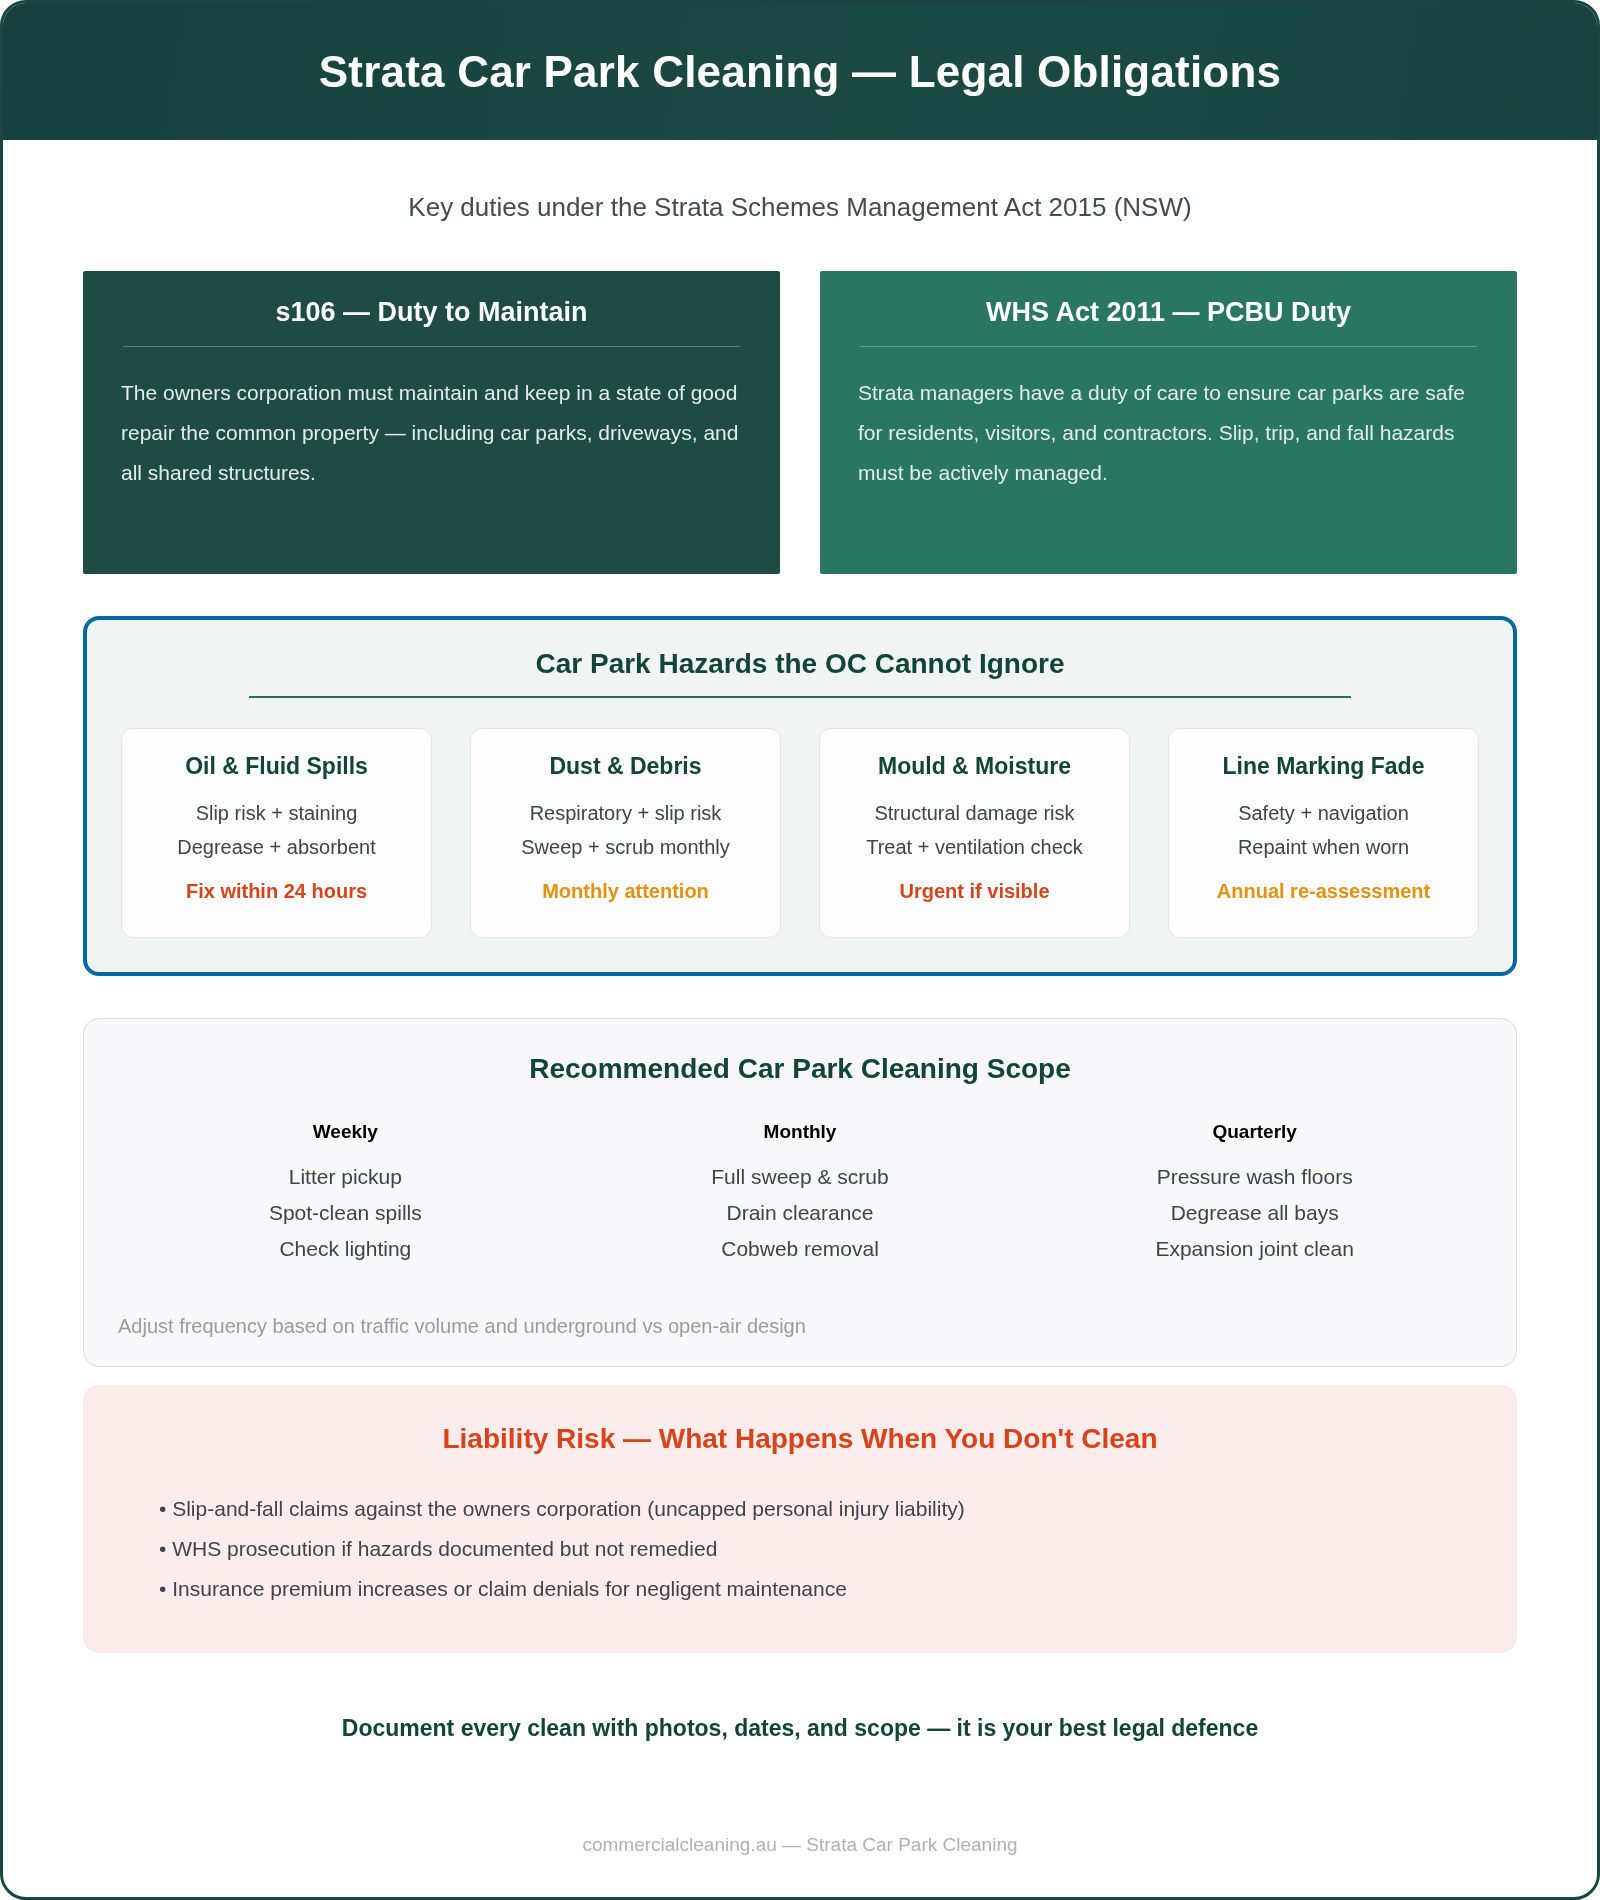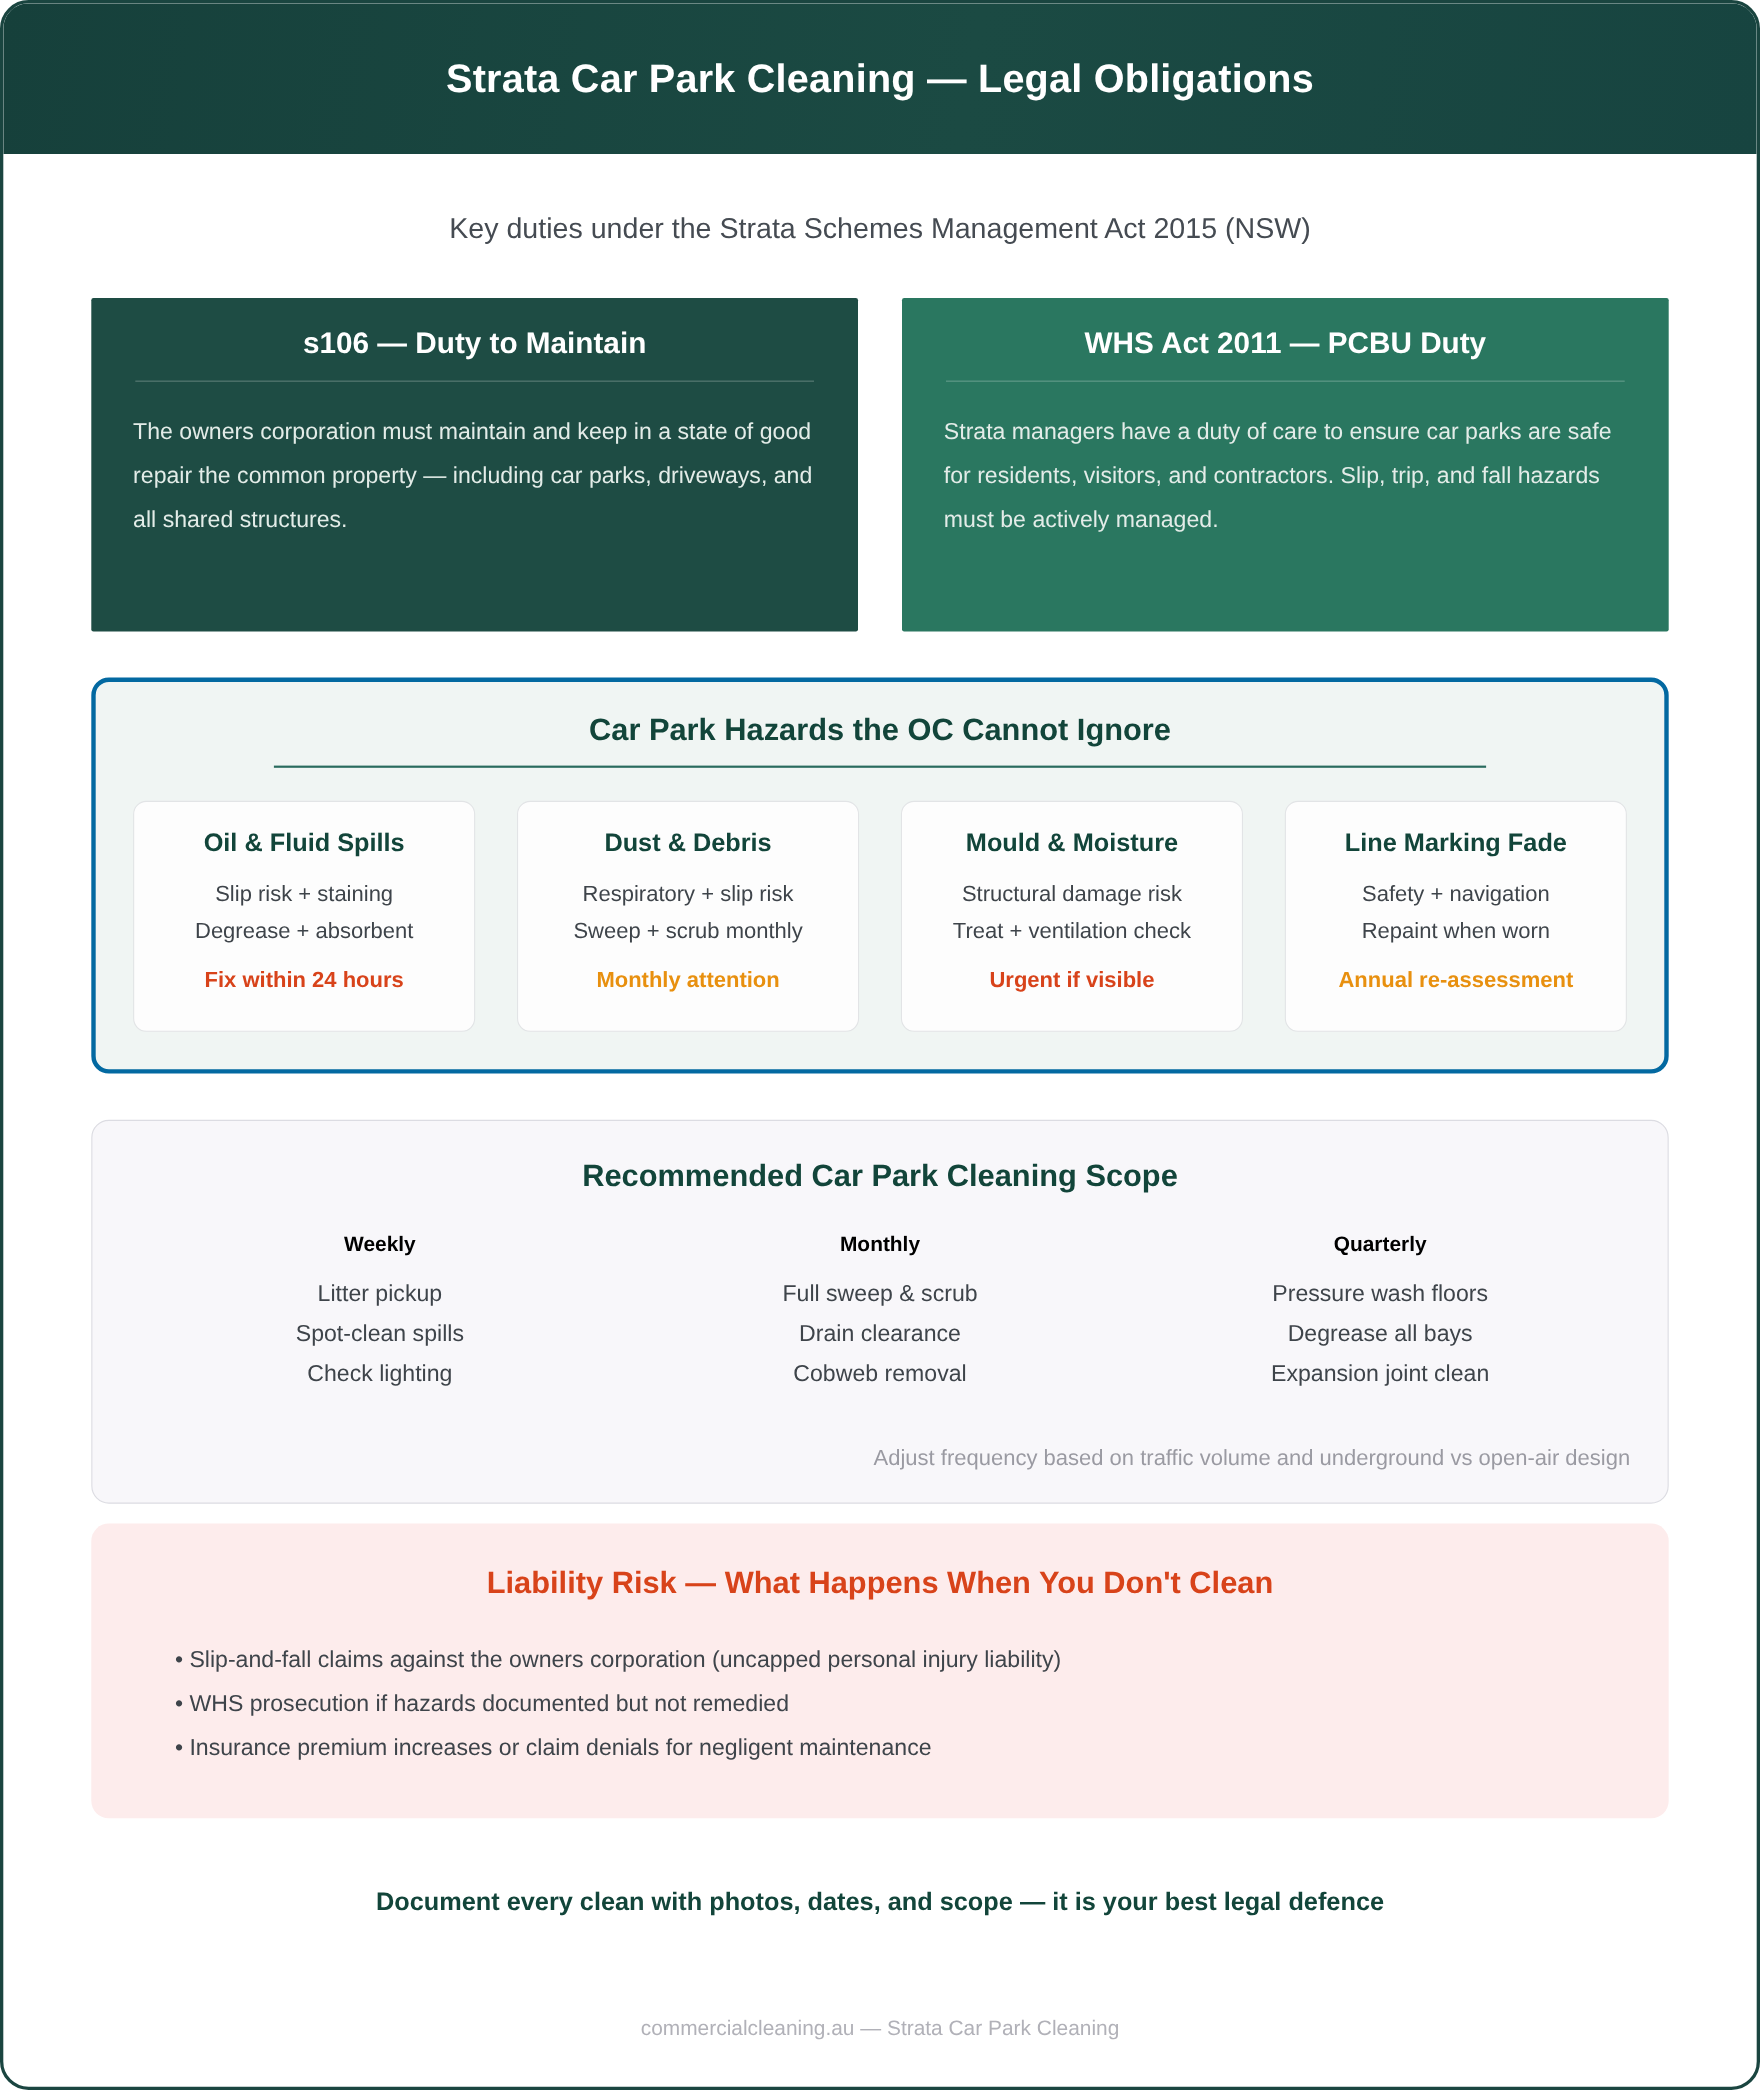--- a/index.html
+++ b/index.html
@@ -24,21 +24,21 @@
   
   .header {
     background: linear-gradient(100deg, #16403b 0%, #1b4a43 55%, #174440 100%);
     height: 137px;
     display: flex;
     align-items: center;
     justify-content: center;
   }
   .header-title {
     color: #ffffff;
-    font-size: 36px;
+    font-size: 44px;
     font-weight: bold;
     letter-spacing: 0.2px;
     text-align: center;
   }
 
   
   .subtitle {
     text-align: center;
     color: #454b52;
     font-size: 26px;
@@ -157,21 +157,21 @@
     font-size: 19px;
     font-weight: bold;
     padding-bottom: 16px;
   }
   .scope-item {
     color: #3e444a;
     font-size: 21px;
     line-height: 36px;
   }
   .scope-note {
-    text-align: right;
+    text-align: left;
     color: #9a9aa2;
     font-size: 20px;
     padding-top: 48px;
   }
 
   
   .liability-panel {
     margin: 18px 80px 0 80px;
     background: #fdecec;
     border-radius: 16px;

